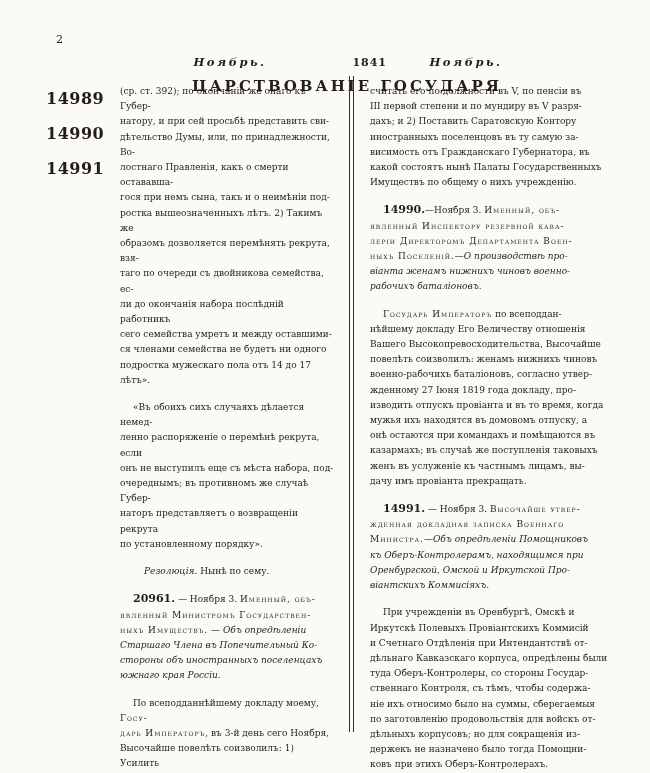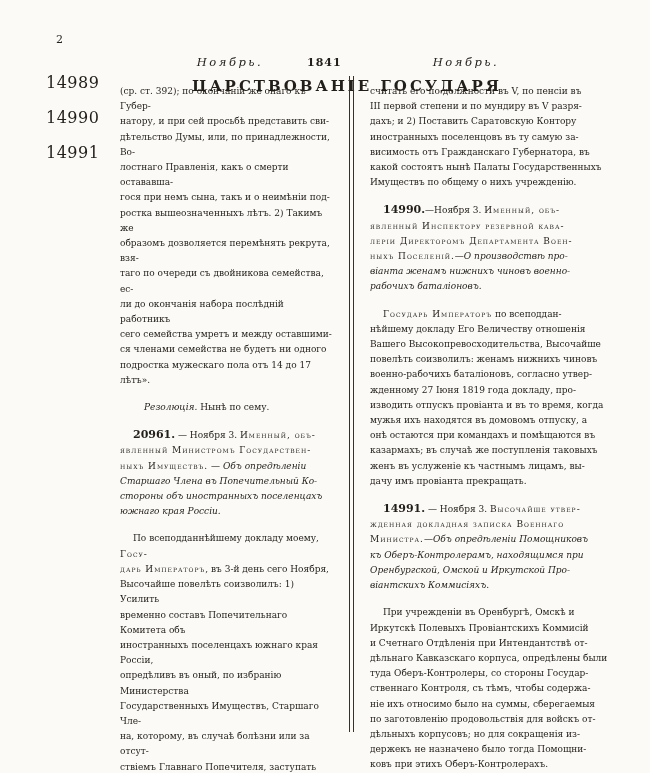--- a/index.html
+++ b/index.html
@@ -8,31 +8,31 @@
     background:var(--paper,#fbfaf6); color:var(--ink,#221e19);
     font-family:"DejaVu Serif", serif; overflow:hidden;
   }
   .pagenum  { position:absolute; left:56px; top:33px; font-size:11px; }
   .title {
     position:absolute; left:107px; top:33px; width:480px; text-align:center;
     font-weight:bold; font-size:15px; letter-spacing:3px; white-space:nowrap;margin-top:44px;
   }
   .month {
     position:absolute; top:55px; width:150px; text-align:center;
-    font-style:italic; font-weight:normal; font-size:11.5px; letter-spacing:2.5px; white-space:nowrap;
+    font-style:italic; font-weight:bold; font-size:11.5px; letter-spacing:2.5px; white-space:nowrap;
   }
   .month-left  { left:155px; }
   .month-right { left:391px; }
   .year {
-    position:absolute; left:307px; top:56px; width:80px; text-align:left;
+    position:absolute; left:307px; top:56px; width:80px; text-align:right;
     font-weight:bold; font-size:11px; letter-spacing:1px;
   }
   .mn {
-    position:absolute; left:46px; font-size:16px; font-weight:normal;
-    letter-spacing:0.5px; line-height:16px;
+    position:absolute; left:46px; font-size:16px; font-weight:bold;
+    letter-spacing:0.5px; line-height:16px;margin-top:16px;
   }
   .mn-1 { top:75px; } .mn-2 { top:110px; } .mn-3 { top:145px; }
   .divider {
     position:absolute; left:349px; top:76px; height:656px; width:3px;
     border-left:1px solid #35302a; border-right:1px solid #35302a;
   }
   .col { position:absolute; top:72px; font-size:9px; line-height:15.2px; }
   .col-left  { left:108px; width:239px; }
   .col-right { left:358px; width:262px; }
   .col p { margin:12px; white-space:pre-line; }
@@ -65,20 +65,26 @@
 дѣтельство Думы, или, по принадлежности, Во-
 лостнаго Правленія, какъ о смерти остававша-
 гося при немъ сына, такъ и о неимѣніи под-
 ростка вышеозначенныхъ лѣтъ. 2) Такимъ же
 образомъ дозволяется перемѣнять рекрута, взя-
 таго по очереди съ двойникова семейства, ес-
 ли до окончанія набора послѣдній работникъ
 сего семейства умретъ и между оставшими-
 ся членами семейства не будетъ ни одного
 подростка мужескаго пола отъ 14 до 17 лѣтъ».</p>
+    <p class="ind">«Въ обоихъ сихъ случаяхъ дѣлается немед-
+ленно распоряженіе о перемѣнѣ рекрута, если
+онъ не выступилъ еще съ мѣста набора, под-
+очереднымъ; въ противномъ же случаѣ Губер-
+наторъ представляетъ о возвращеніи рекрута
+по установленному порядку».</p>
     <p class="ind2"><span class="ital">Резолюція.</span><span> Нынѣ по сему.</span></p>
     <p class="ind"><span class="num">20961.</span><span> — Ноября 3. </span><span class="caps">Именный, объ-
 явленный Министромъ Государствен-
 ныхъ Имуществъ.</span><span> — </span><span class="ital">Объ опредѣленіи
 Старшаго Члена въ Попечительный Ко-
 стороны объ иностранныхъ поселенцахъ
 южнаго края Россіи.</span></p>
     <p class="ind"><span>По всеподданнѣйшему докладу моему, </span><span class="caps">Госу-
 дарь Императоръ</span><span>, въ 3-й день сего Ноября,
 Высочайше повелѣть соизволилъ: 1) Усилить

